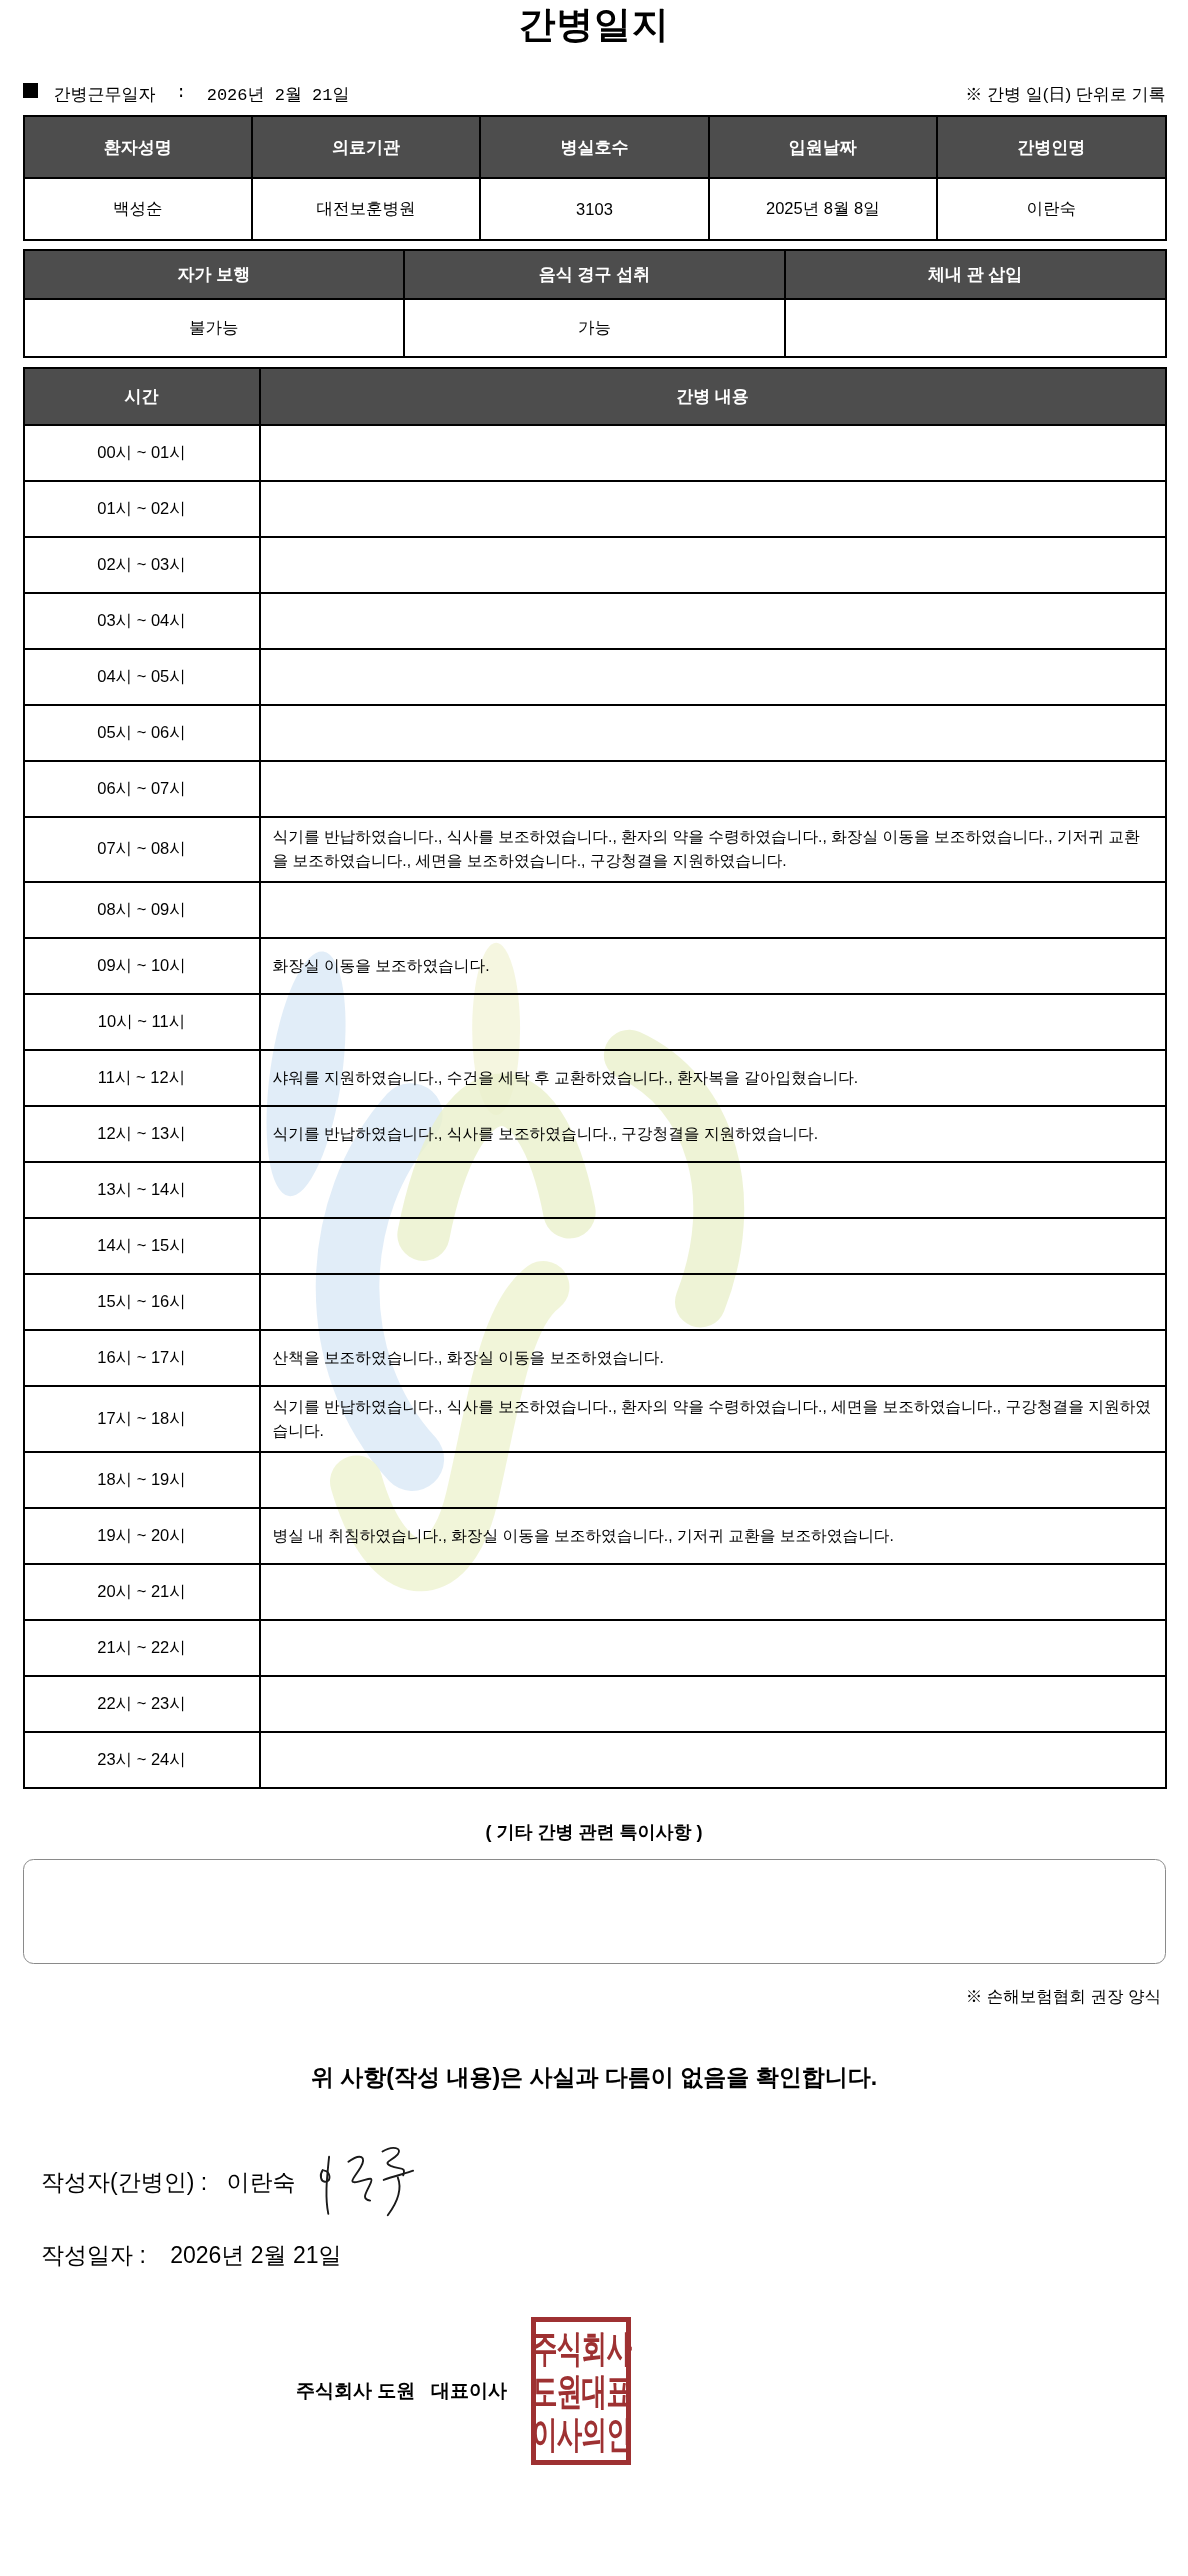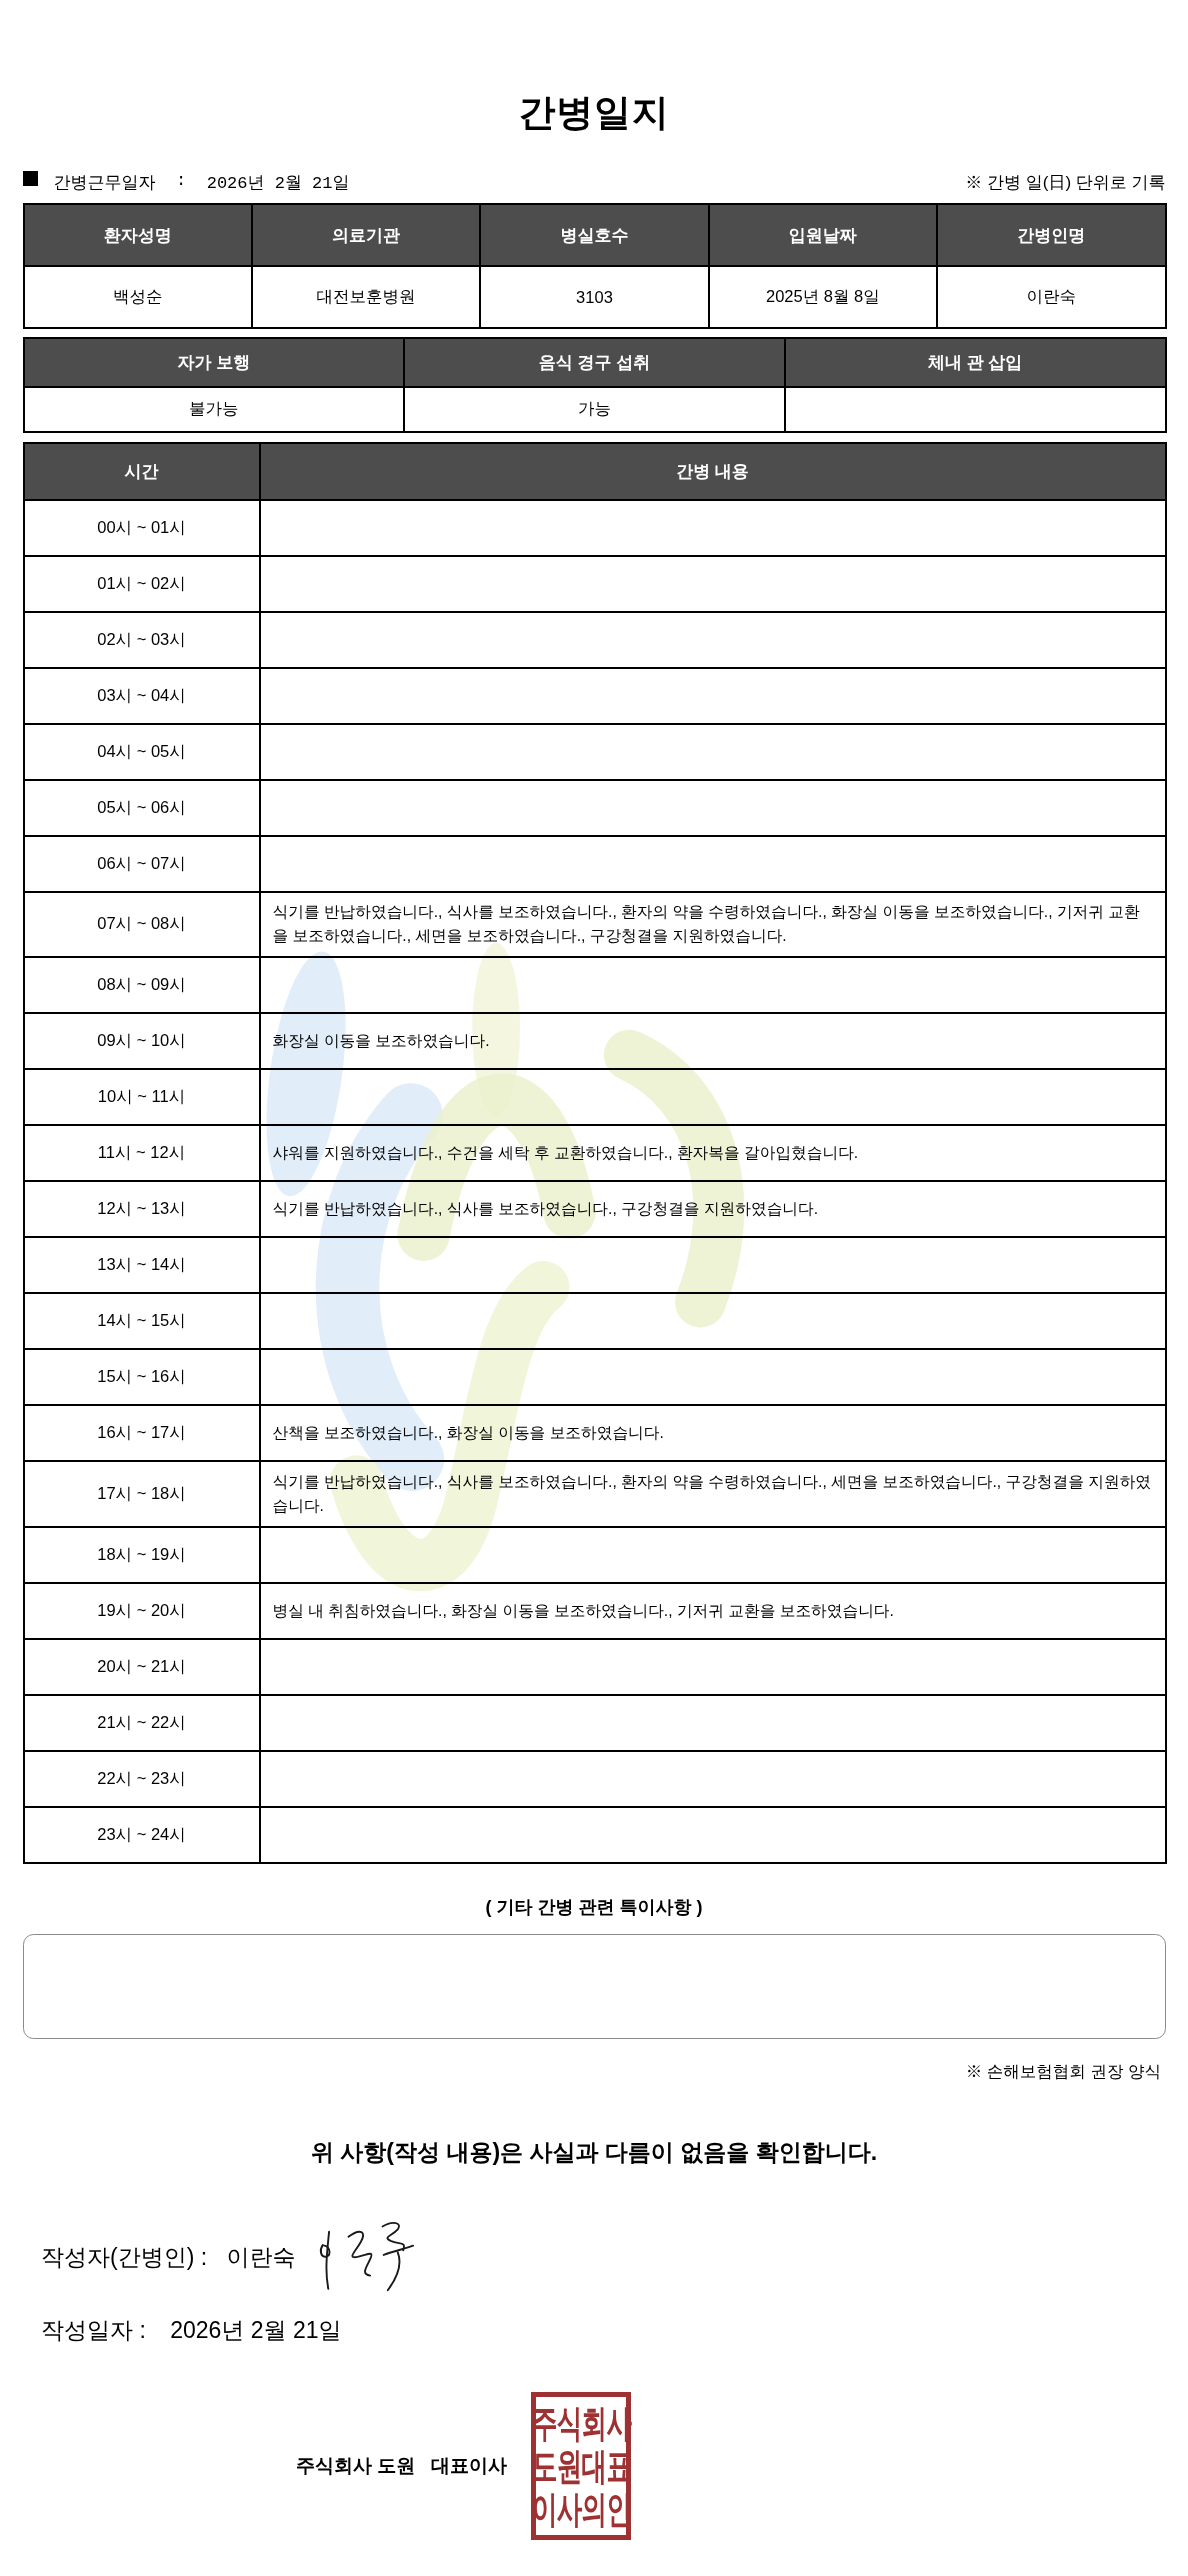--- a/index.html
+++ b/index.html
@@ -4,37 +4,37 @@
 <style>
   * { margin:0; padding:0; box-sizing:border-box; }
   body { background:#fff; font-family:"Liberation Sans", sans-serif; color:#000; }
   .page { position:relative; width:1188px; height:2576px; background:#fff; overflow:hidden; }
   .content { position:relative; z-index:1; }
 
   
   .watermark { position:absolute; left:210px; top:883px; width:674px; height:883px; z-index:0; pointer-events:none; }
 
   
-  .title { padding-top:88px; text-align:center; font-size:37px; font-weight:800; letter-spacing:0.7px; }
+  .title { text-align:center; font-size:37px; font-weight:800; letter-spacing:0.7px; }
 
   
   .meta-row { display:flex; justify-content:space-between; align-items:center; margin:33px 22.5px 9px 22.5px; font-size:17px; }
   .meta-left { display:flex; align-items:flex-start; gap:16px;font-family:Liberation Mono, monospace; }
   .bullet { display:inline-block; width:15px; height:15px; background:#000; }
   .meta-left .sep { margin:0 4.5px; }
 
   
   table { border-collapse:collapse; width:1144px; margin:0 22.5px; table-layout:fixed; background:transparent; }
   th, td { border:2.2px solid #000; }
   th { background:#4d4d4d; color:#fff; font-weight:bold; font-size:17px; height:62px; text-align:center; }
   td { font-size:16.5px; text-align:center; height:62px; background:transparent; }
 
   .info-table { margin-bottom:7.5px; }
   .cond-table { margin-bottom:9px; }
-  .cond-table td { height:45px; }
+  .cond-table td { height:58px; }
   .cond-table th { height:49px; }
 
   .log-table th { height:57px; }
   .log-table td { height:56px; }
   .log-table .time-col { width:236px; }
   .log-table td.content-cell { text-align:left; font-size:15.7px; line-height:1.55; padding:7.5px 12px; }
 
   
   .notes-title { margin-top:31px; text-align:center; font-size:18px; font-weight:bold; }
   .notes-box { margin:15px 22.5px 0 22.5px; height:105px; border:1.5px solid #8a8a8a; border-radius:10.5px; background:transparent; }

